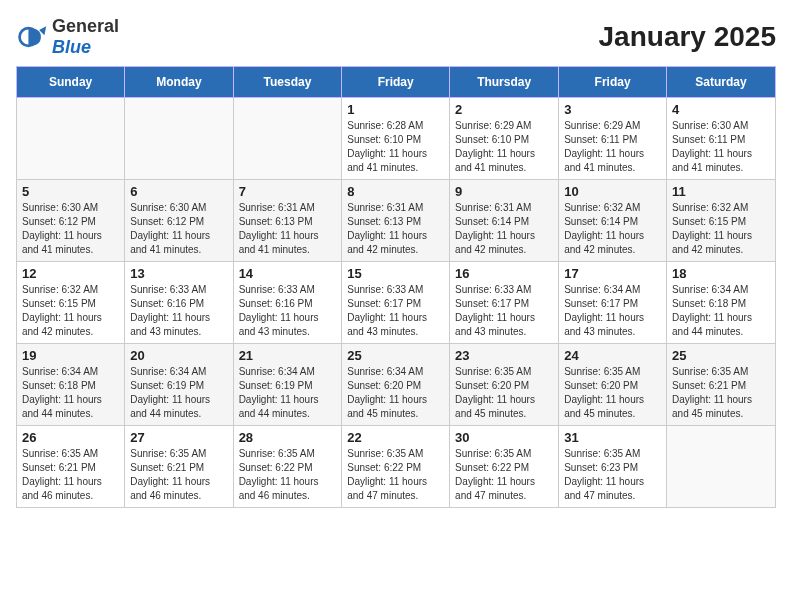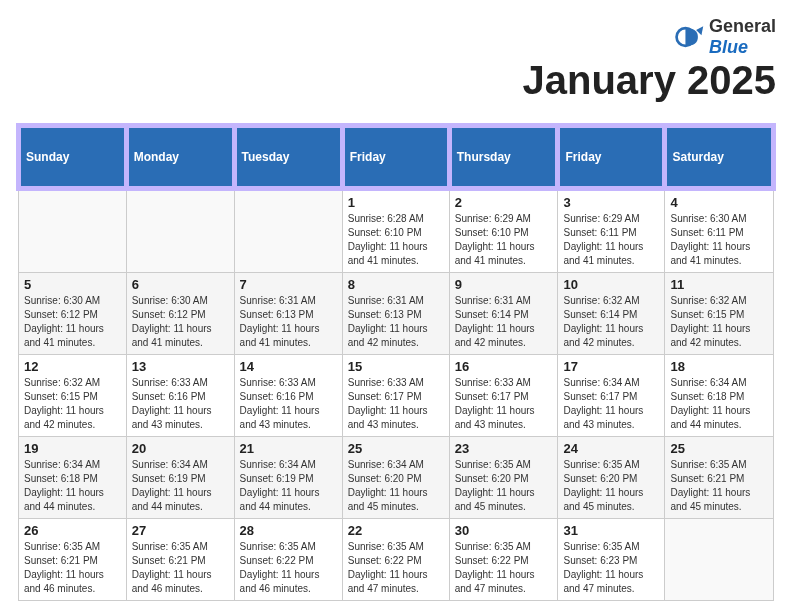--- a/index.html
+++ b/index.html
@@ -6,61 +6,60 @@
     body {
       font-family: Arial, sans-serif;
       background: #fff;
       width: 792px;
       min-height: 612px;
       padding: 16px;
     }
     .header {
       display: flex;
       justify-content: space-between;
-      align-items: flex-end;
-      margin-bottom: 20px;
-      flex-direction: column;
+      align-items: center;
+      margin-bottom: 8px;
     }
     .logo {
       display: flex;
       align-items: center;
       font-size: 18px;
       font-weight: bold;
     }
     .logo-general { color: #333; }
     .logo-blue { color: #1a6bbf; font-style: italic; }
     .logo-icon {
       width: 32px;
       height: 32px;
       margin-right: 4px;
     }
     .title-block {
       text-align: right;
     }
     .month-title {
-      font-size: 40px;
+      font-size: 28px;
       font-weight: bold;
       color: #222;
     }
     .subtitle {
       font-size: 14px;
       color: #444;
     }
     .calendar {
       width: 100%;
       border-collapse: collapse;
       font-size: 11px;
     }
     .calendar thead th {
       background: #2a6db5;
       color: #fff;
-      text-align: left;
-      padding: 22px 5px;
+      text-align: center;
+      padding: 8px 5px;
       font-size: 12px;
-      border: 5px solid #c4b5fd;
+      border: 1px solid #c4b5fd;
     }
     .calendar tbody td {
       border: 1px solid #ccc;
       vertical-align: top;
       padding: 4px 5px;
       width: 113px;
       height: 80px;
       background: #fff;
     }
     .calendar tbody tr:nth-child(even) td {

